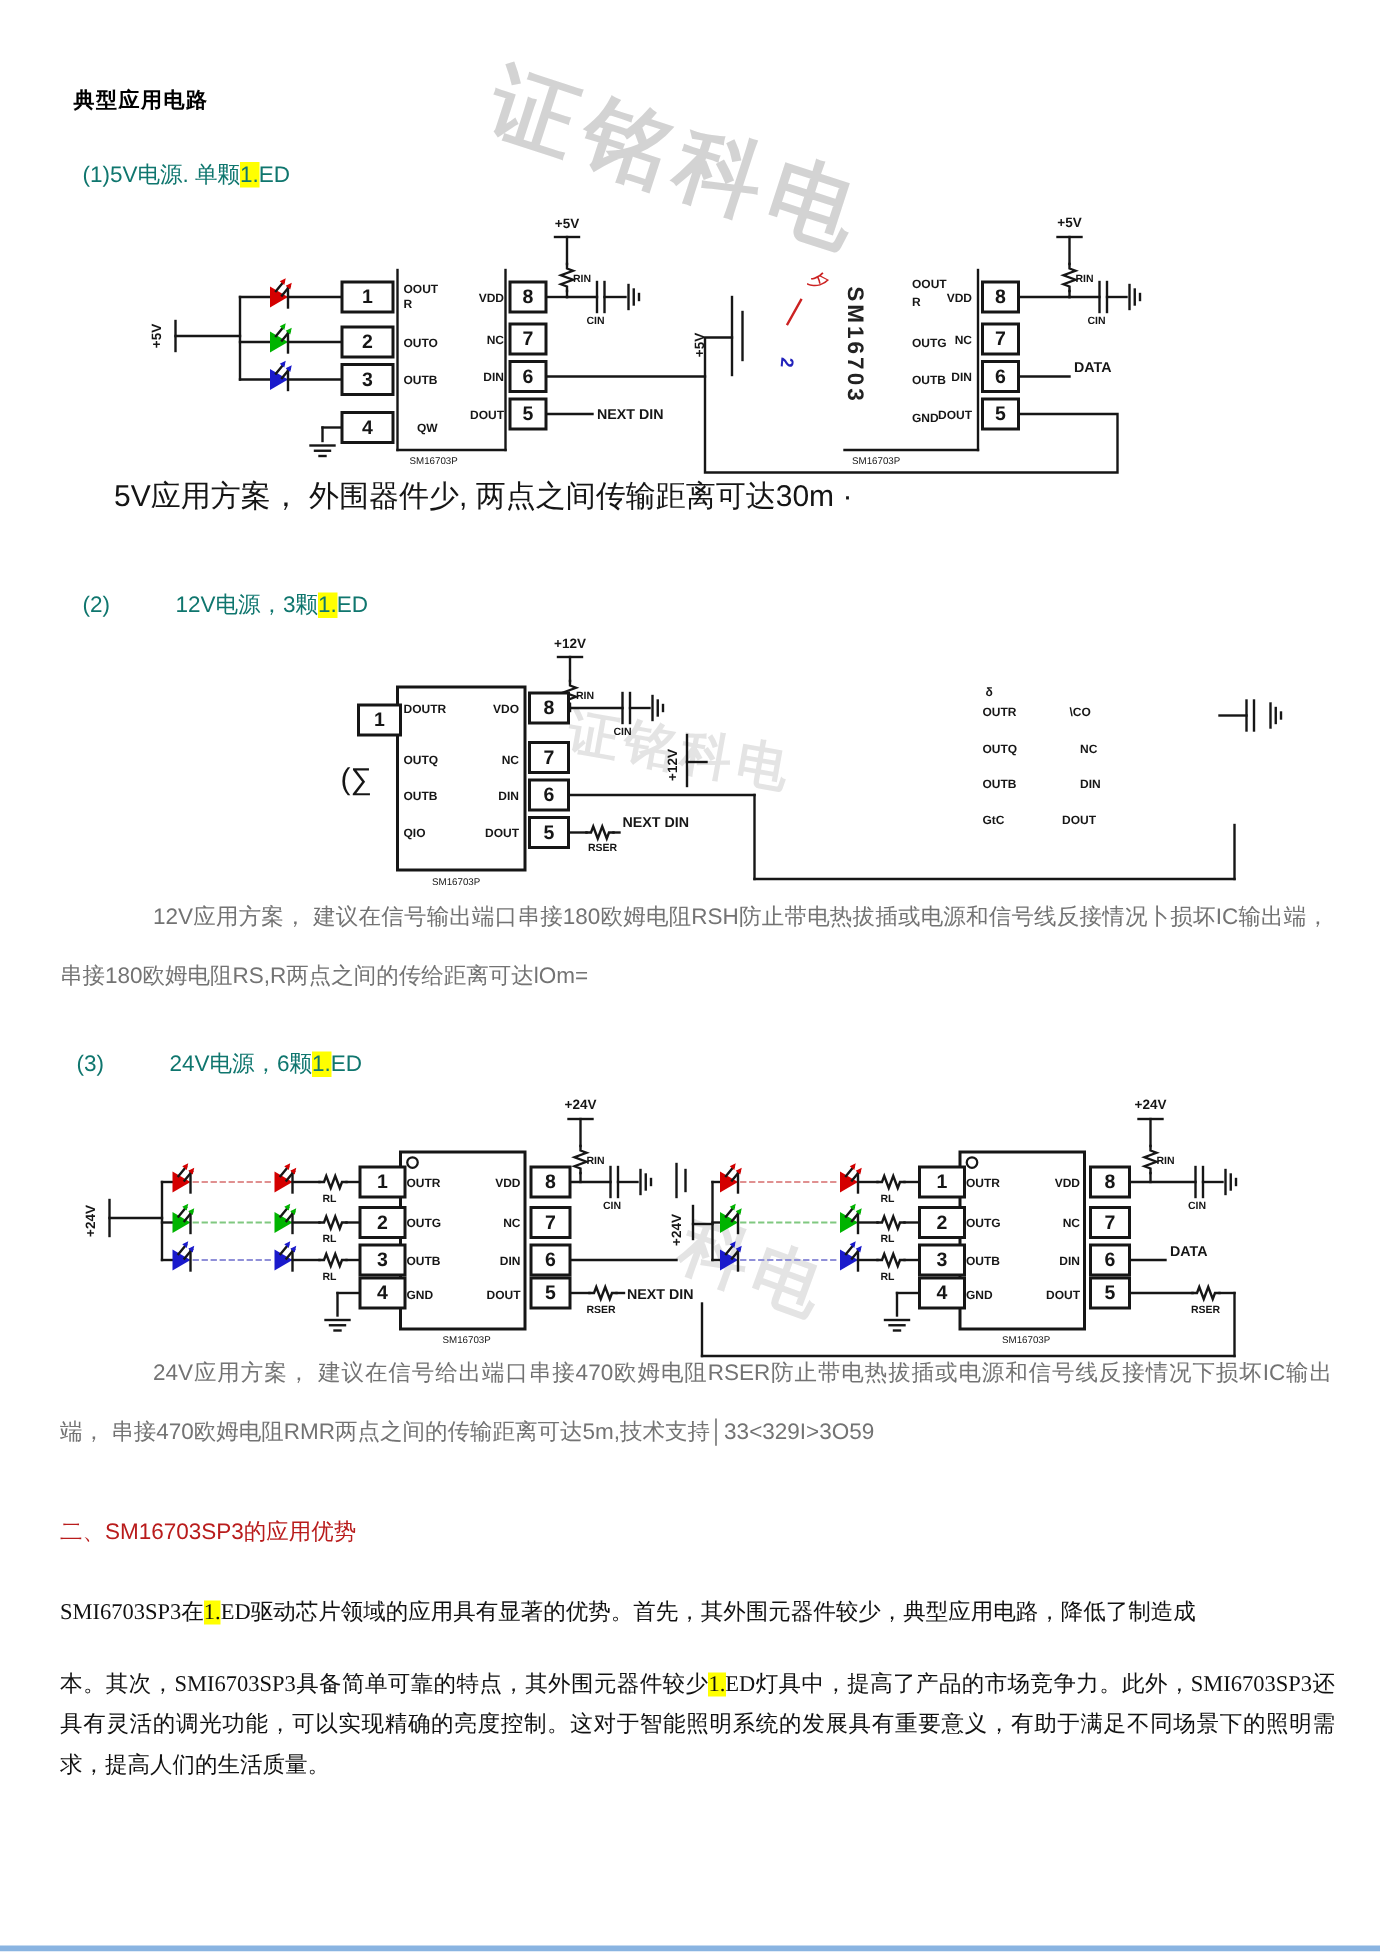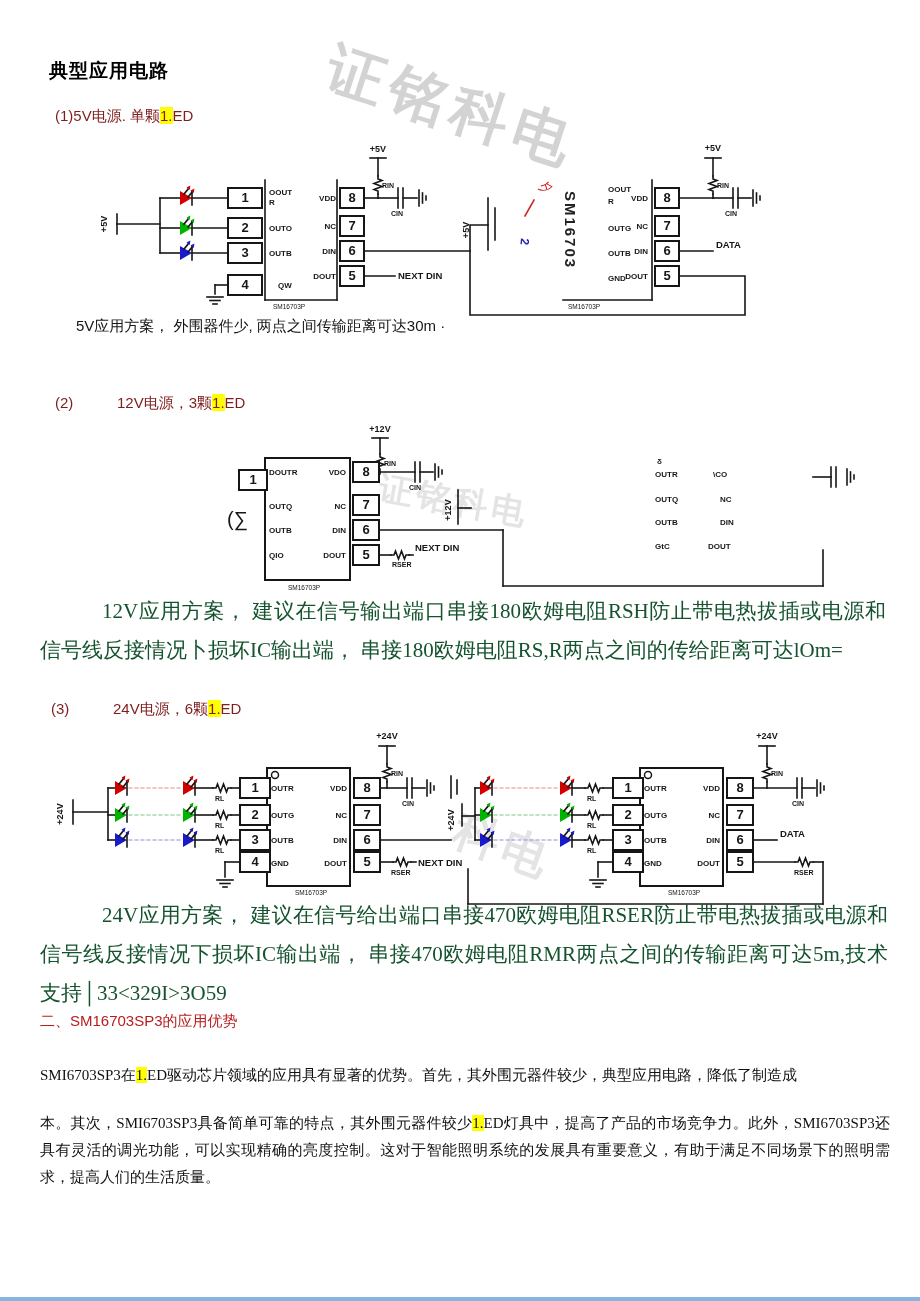--- a/index.html
+++ b/index.html
@@ -1,25 +1,25 @@
 <!DOCTYPE html>
 <html><head>
 <meta charset="utf-8">
 <style>
   html,body{margin:0;padding:0;background:#fff}
   body{width:920px;height:1301px;position:relative;overflow:hidden;
        font-family:"Liberation Sans",sans-serif;color:#000}
   .abs{position:absolute}
-  .title{font-size:19px;font-weight:700;letter-spacing:1px}
-  .sec-head{font-size:15px;color:#7f1d1d}
+  .title{font-size:14px;font-weight:700;letter-spacing:1px}
+  .sec-head{font-size:15px;color:#0f766e}
   .sec-num{display:inline-block;width:62px}
   .hl{background:#ffff00}
-  .cap-sans{font-size:15px;color:#151515}
-  .cap-serif{font-family:Liberation Serif, serif;font-size:21px;line-height:39px;
-             text-indent:62px;color:#14532d;text-align:justify}
+  .cap-sans{font-size:20px;color:#151515}
+  .cap-serif{font-family:Liberation Sans, sans-serif;font-size:15px;line-height:39px;
+             text-indent:62px;color:#737373;text-align:justify}
   .adv-head{font-size:15px;color:#b91c1c}
   .para{font-family:"Liberation Serif",serif;font-size:15px;line-height:27px;
         color:#111;text-align:justify}
   .wm{color:#9f9f9f;opacity:.45;font-weight:700;pointer-events:none;white-space:nowrap}
   svg.circ{position:absolute;overflow:visible}
   svg line,svg path,svg polyline{stroke:#161616;stroke-width:1.6;fill:none;stroke-linecap:square}
   svg .pinbox{fill:#fff;stroke:#161616;stroke-width:2}
   svg .chipbody{fill:none;stroke:#161616;stroke-width:2}
   svg text{fill:#161616;font-family:"Liberation Sans",sans-serif}
   .pnum{font-size:13px;font-weight:700;text-anchor:middle}

